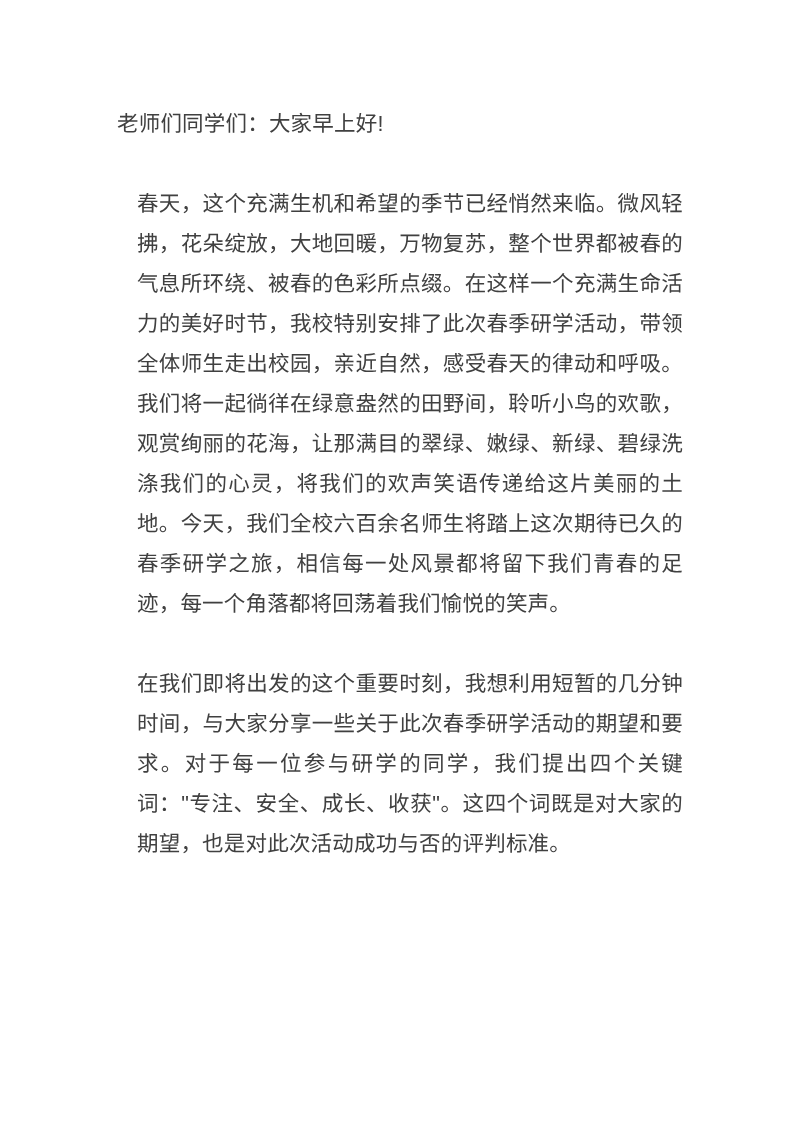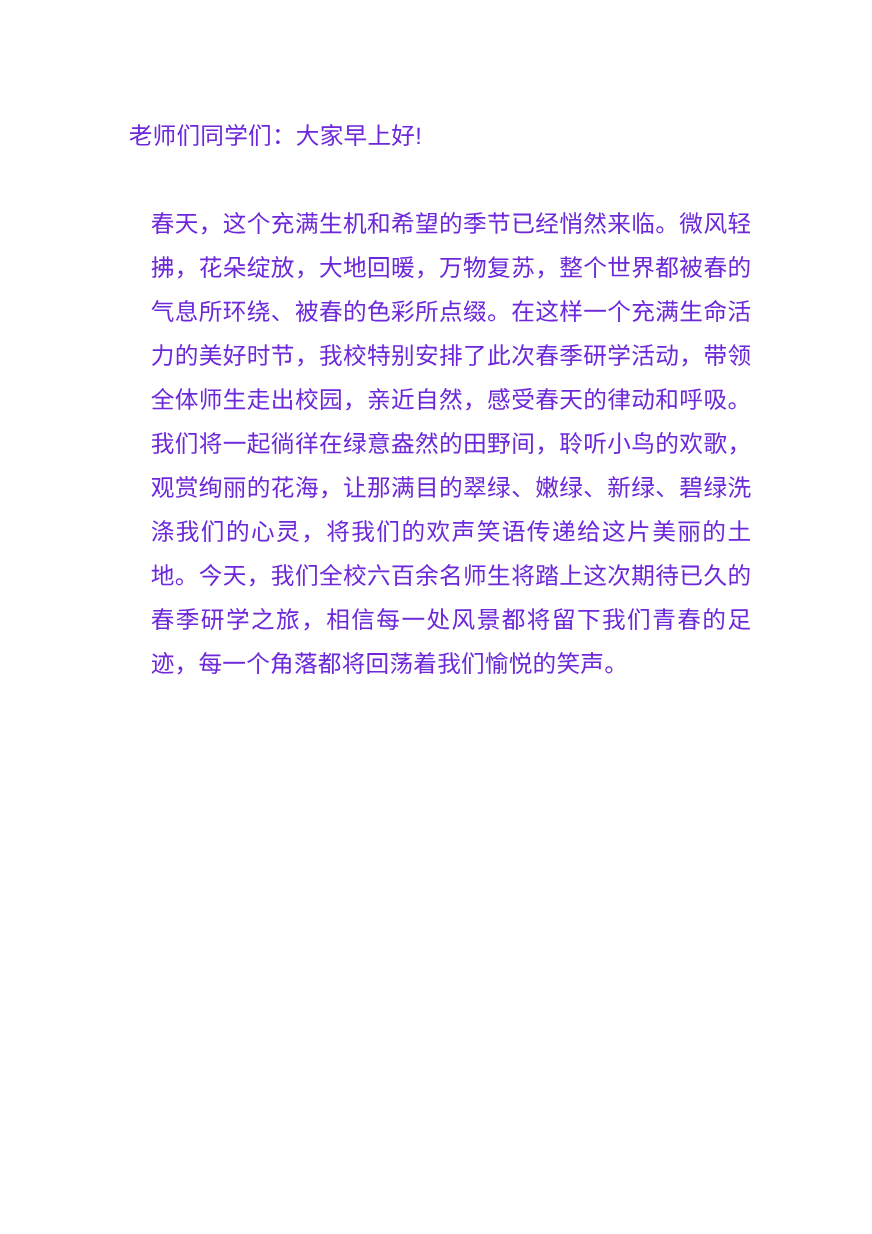--- a/index.html
+++ b/index.html
@@ -29,21 +29,21 @@
     left: 117px;
     top: 104px;
     width: 566px;
   }
 
   .para {
     margin: 0;
     padding: 0;
     font-size: 21.5px;
     line-height: 40px;
-    color: #6d28d9;
+    color: #404040;
     text-align: justify;
     text-justify: inter-ideograph;
     letter-spacing: 0.2px;
     word-break: break-all;
     -webkit-font-smoothing: antialiased;
   }
 
   .para + .para {
     margin-top: 40px;
     margin-left: 20px;
@@ -58,16 +58,17 @@
 </head>
 <body>
 
 <div class="page">
   <div class="doc-body">
 
     <p class="para">老师们同学们：大家早上好!</p>
 
     <p class="para">春天，这个充满生机和希望的季节已经悄然来临。微风轻拂，花朵绽放，大地回暖，万物复苏，整个世界都被春的气息所环绕、被春的色彩所点缀。在这样一个充满生命活力的美好时节，我校特别安排了此次春季研学活动，带领全体师生走出校园，亲近自然，感受春天的律动和呼吸。我们将一起徜徉在绿意盎然的田野间，聆听小鸟的欢歌，观赏绚丽的花海，让那满目的翠绿、嫩绿、新绿、碧绿洗涤我们的心灵，将我们的欢声笑语传递给这片美丽的土地。今天，我们全校六百余名师生将踏上这次期待已久的春季研学之旅，相信每一处风景都将留下我们青春的足迹，每一个角落都将回荡着我们愉悦的笑声。</p>
 
+    <p class="para">在我们即将出发的这个重要时刻，我想利用短暂的几分钟时间，与大家分享一些关于此次春季研学活动的期望和要求。对于每一位参与研学的同学，我们提出四个关键词："专注、安全、成长、收获"。这四个词既是对大家的期望，也是对此次活动成功与否的评判标准。</p>
 
 
   </div>
 </div>
 
 </body></html>

